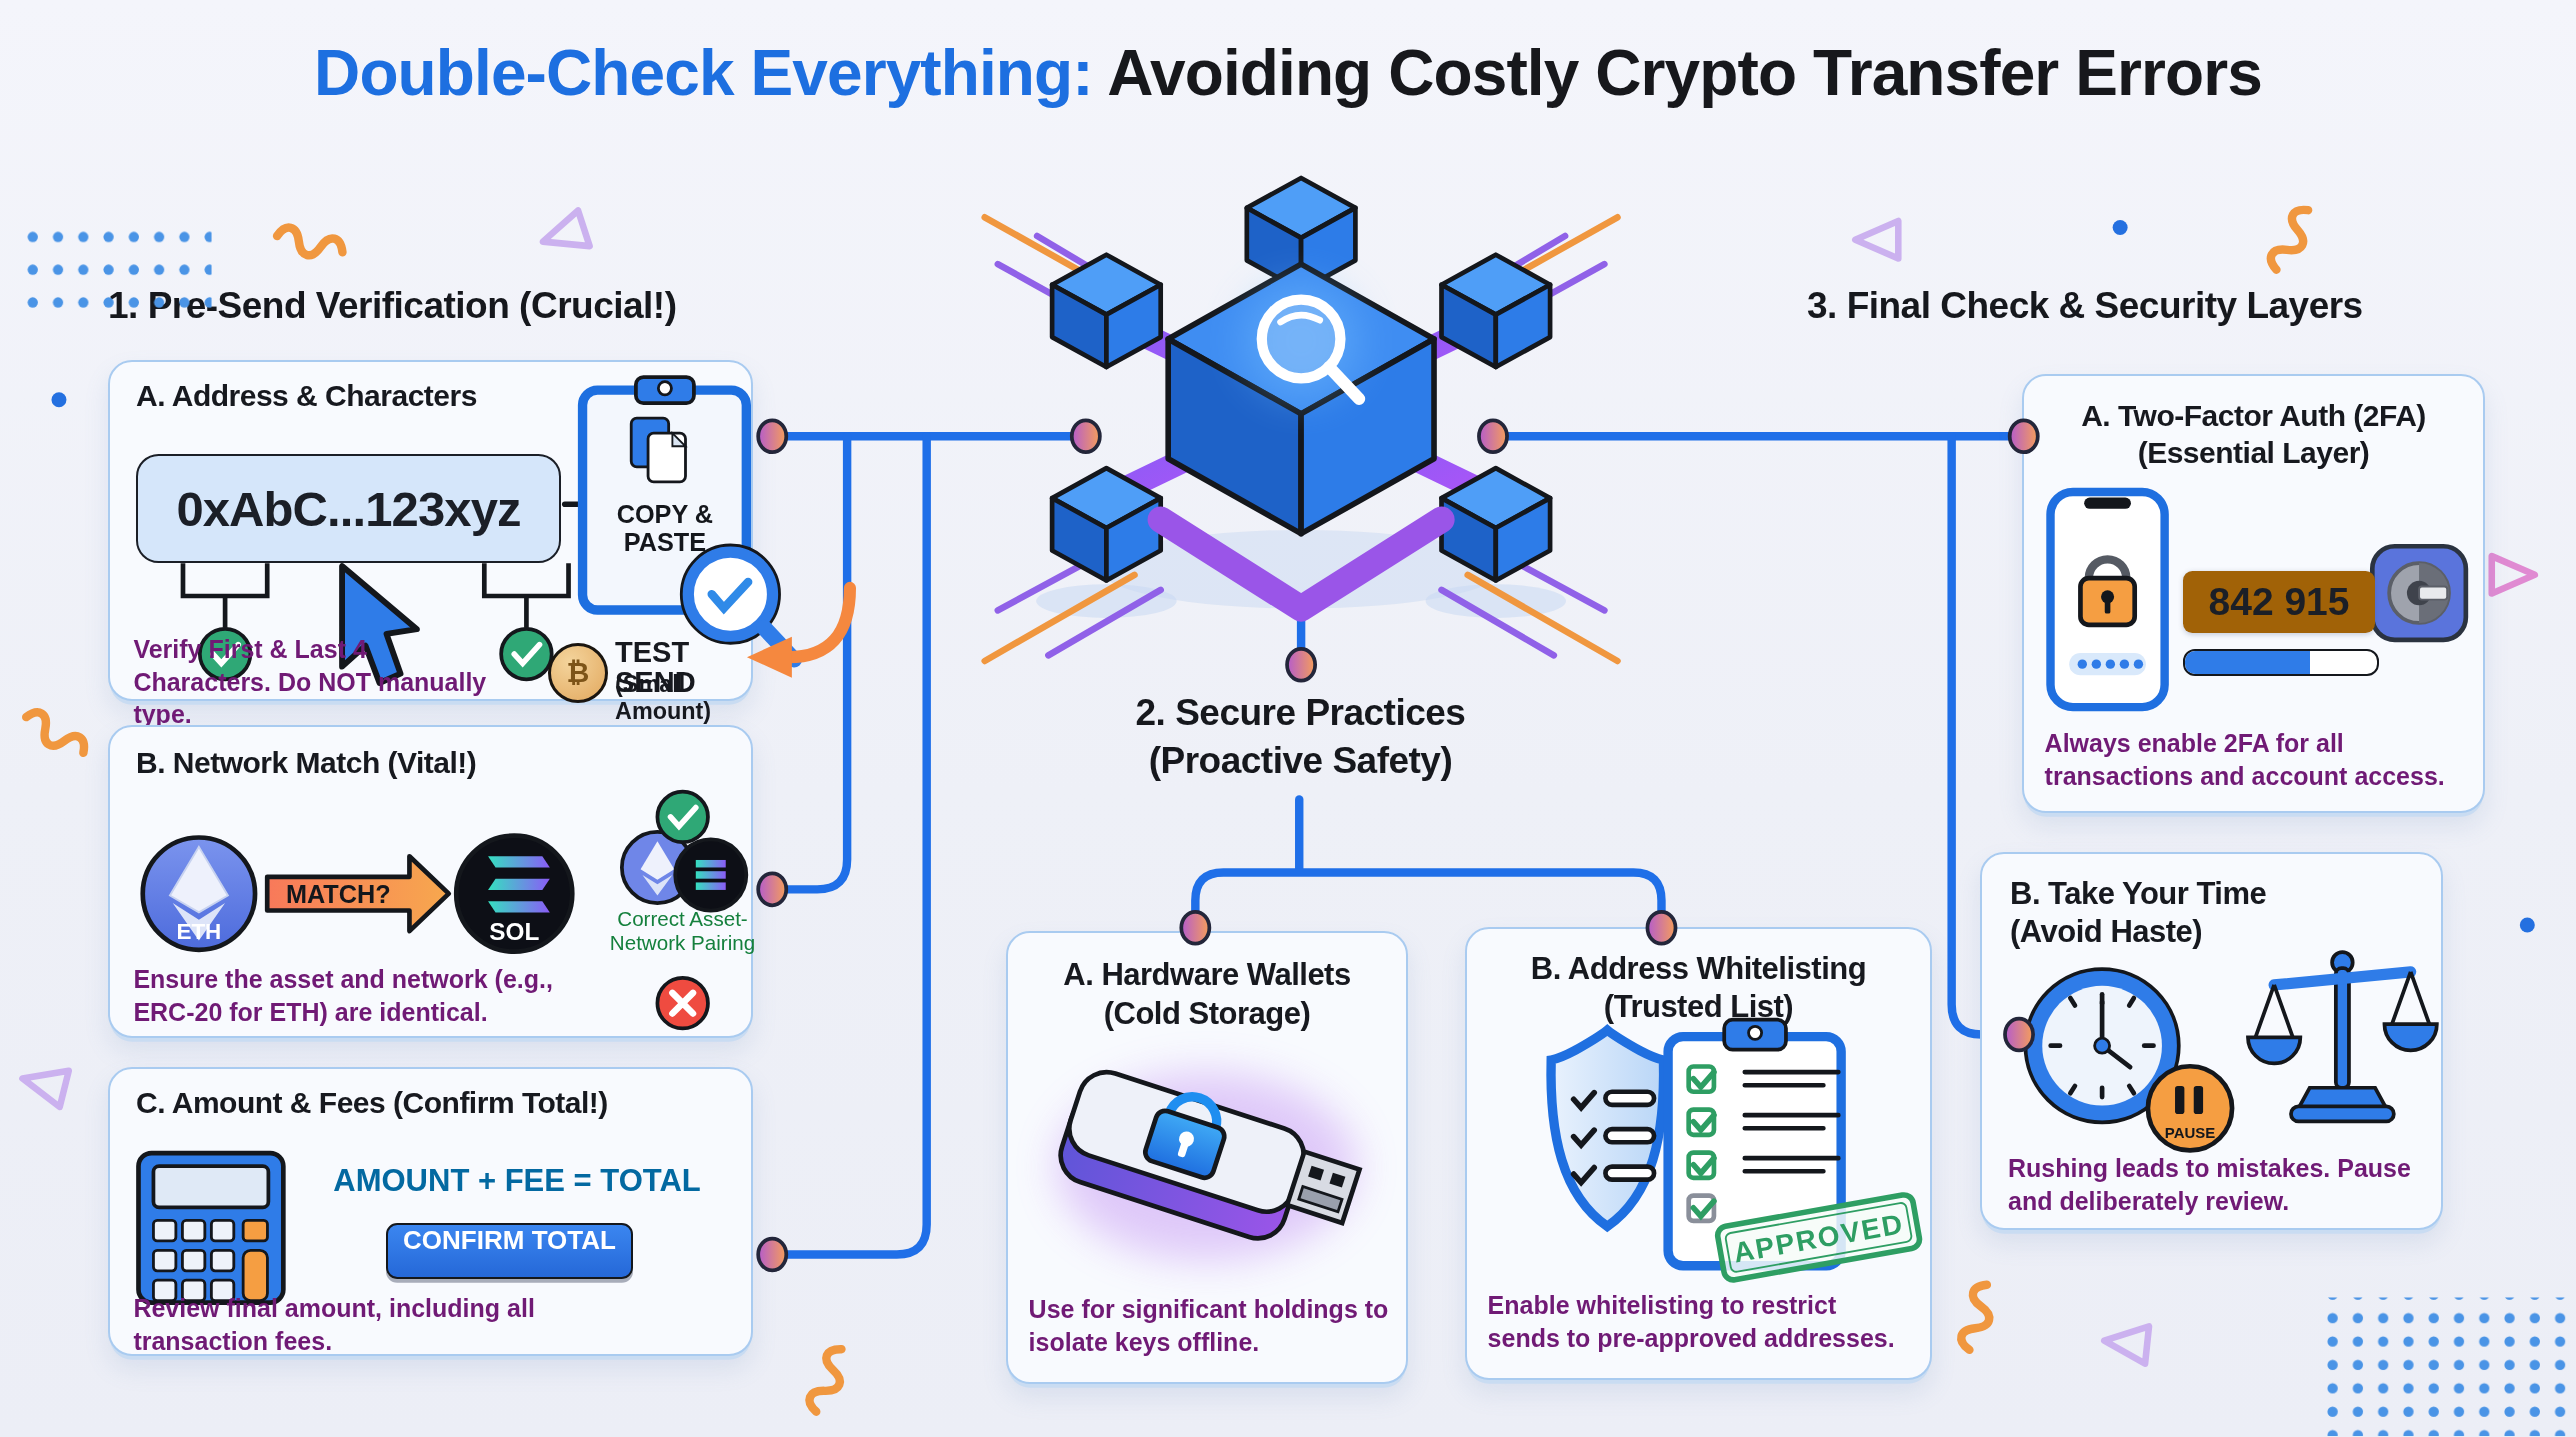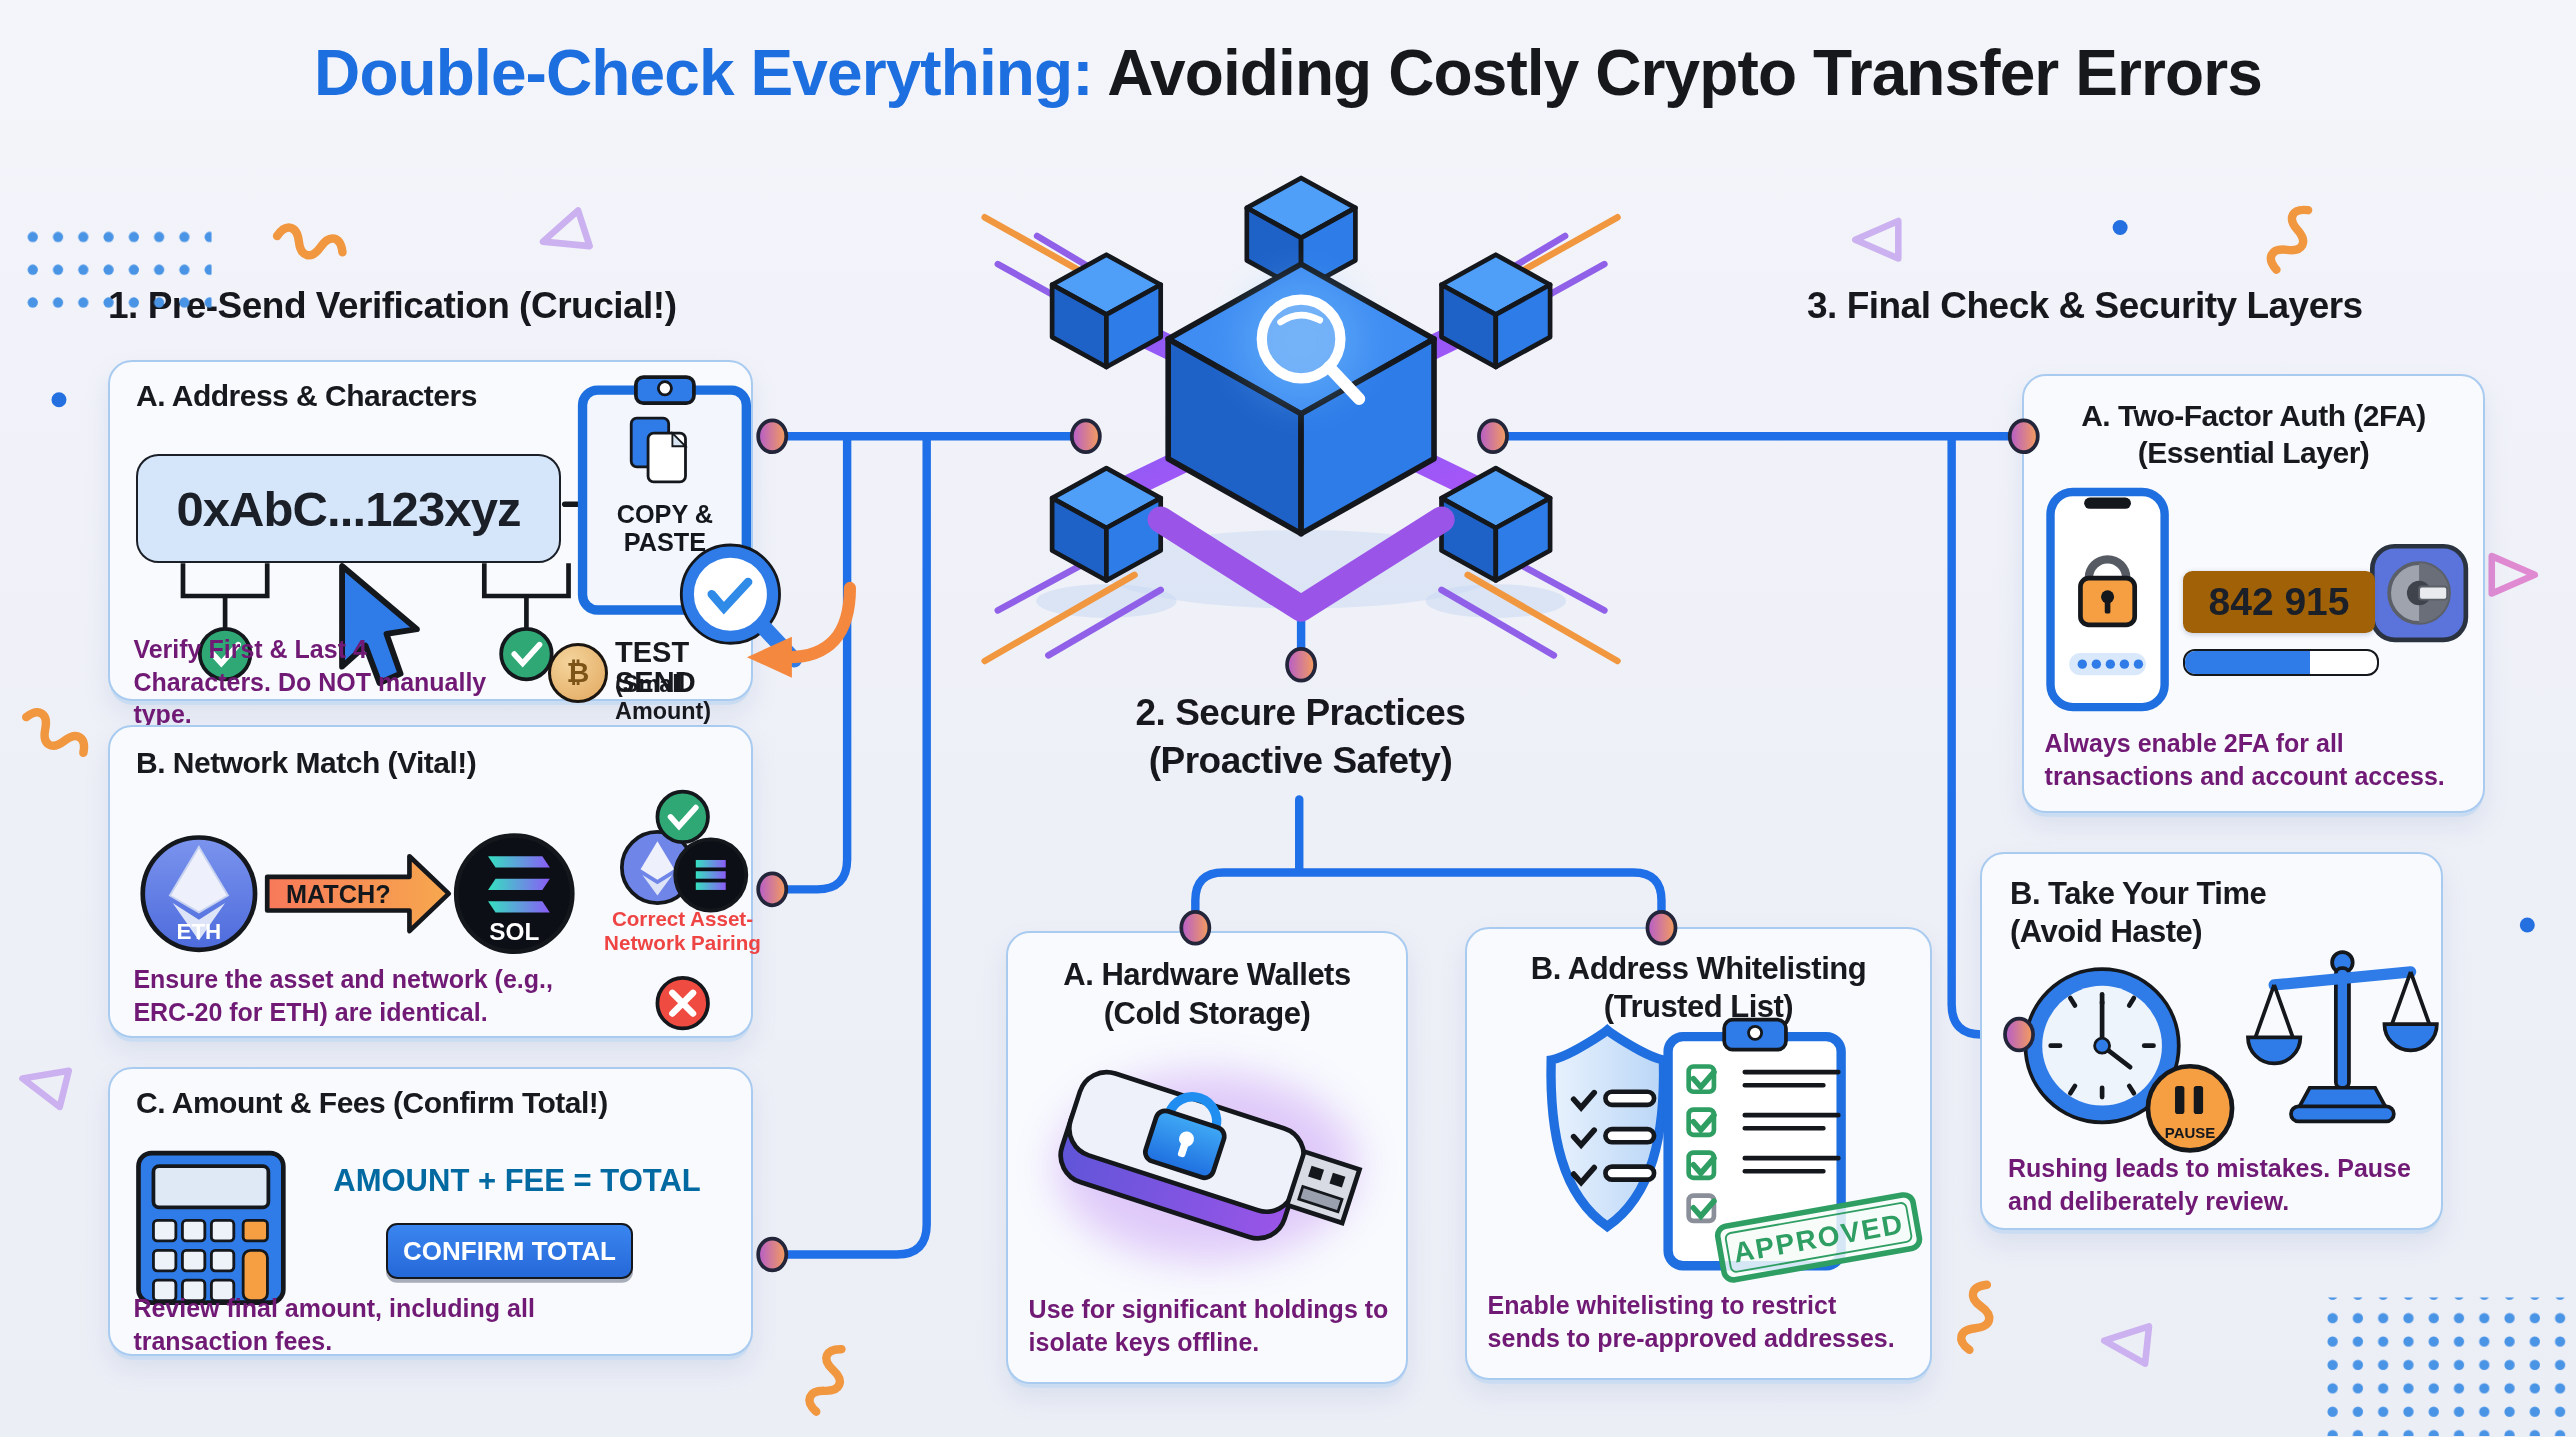--- a/index.html
+++ b/index.html
@@ -23,21 +23,21 @@
   svg{display:block;}
   svg text{font-family:"Liberation Sans","DejaVu Sans",sans-serif;}
   .gfx{position:absolute;left:0;top:0;pointer-events:none;}
   #addr-pill{
     left:26px;top:92px;width:421px;height:105px;background:#d5e6fa;border:2.8px solid #1b1f27;border-radius:22.5px;
     display:flex;align-items:center;justify-content:center;font-size:49px;font-weight:bold;color:#1b1f27;letter-spacing:-0.9px;
   }
   #confirm-btn{
     left:276px;top:154px;width:243px;height:52px;background:linear-gradient(180deg,#3b86f0,#2568d8);
     border:2.8px solid #14171c;border-radius:11.2px;color:#fff;font-size:26px;font-weight:bold;
-    display:flex;align-items:center;justify-content:center;box-shadow:0 3.7px 0 rgba(20,30,60,.35);
+    display:flex;justify-content:center;box-shadow:0 3.7px 0 rgba(20,30,60,.35);
   }
   #code-box{
     left:159px;top:195px;width:192px;height:62px;background:#a16207;border-radius:9.4px;
     display:flex;align-items:center;justify-content:center;font-size:39px;font-weight:bold;color:#1b1f27;
     box-shadow:0 1.9px 5.6px rgba(60,80,120,.25);
   }
   #progress{left:159px;top:273px;width:192px;height:22.5px;border:2.8px solid #14171c;border-radius:12px;background:#fff;overflow:hidden;}
   #progress .fill{width:65%;height:100%;background:#2f7ce8;border-radius:8.4px 0 0 8.4px;}
   .ts-label{font-size:29px;font-weight:bold;color:#17191f;line-height:1.05;}
   .ts-sub{font-size:23.4px;font-weight:bold;color:#17191f;}
@@ -298,21 +298,21 @@
       </g>
       <circle cx="612" cy="96" r="27" fill="#2fa876" stroke="#14171c" stroke-width="4"></circle>
       <path d="M599,96 l9,10 l18,-20" stroke="#fff" stroke-width="6" fill="none" stroke-linecap="round"></path>
     </g>
 
     <g>
       <circle cx="612" cy="295" r="27" fill="#ef4b40" stroke="#14171c" stroke-width="4"></circle>
       <path d="M601,284 l22,22 M623,284 l-22,22" stroke="#fff" stroke-width="7" stroke-linecap="round"></path>
     </g>
   </svg>
-  <div class="abs center-text" style="left:493px;top:180px;width:159px;font-size:20.6px;font-weight:bold;line-height:1.15;color:#ef4444;">Correct Asset-Network Pairing</div>
+  <div class="abs center-text" style="left:493px;top:180px;width:159px;font-size:20.6px;font-weight:normal;line-height:1.15;color:#15803d;">Correct Asset-Network Pairing</div>
   <div class="abs note" style="left:23.4px;top:236px;width:421px;">Ensure the asset and network (e.g., ERC-20 for ETH) are identical.</div>
 </div>
 
 <div class="card" style="left:108px;top:1067px;width:641px;height:285px;z-index:2;">
   <div class="abs card-title" style="left:26px;top:17px;font-size:30px;">C. Amount &amp; Fees (Confirm Total!)</div>
   <svg class="gfx" width="641" height="285" viewBox="0 0 685 305">
     <g transform="translate(30,90)">
       <rect x="0" y="0" width="155" height="160" rx="14" fill="#2f7ce8" stroke="#14171c" stroke-width="5"></rect>
       <rect x="16" y="14" width="123" height="44" rx="6" fill="#dfe9f6" stroke="#14171c" stroke-width="4"></rect>
       <g fill="#eef3fa" stroke="#14171c" stroke-width="3">

